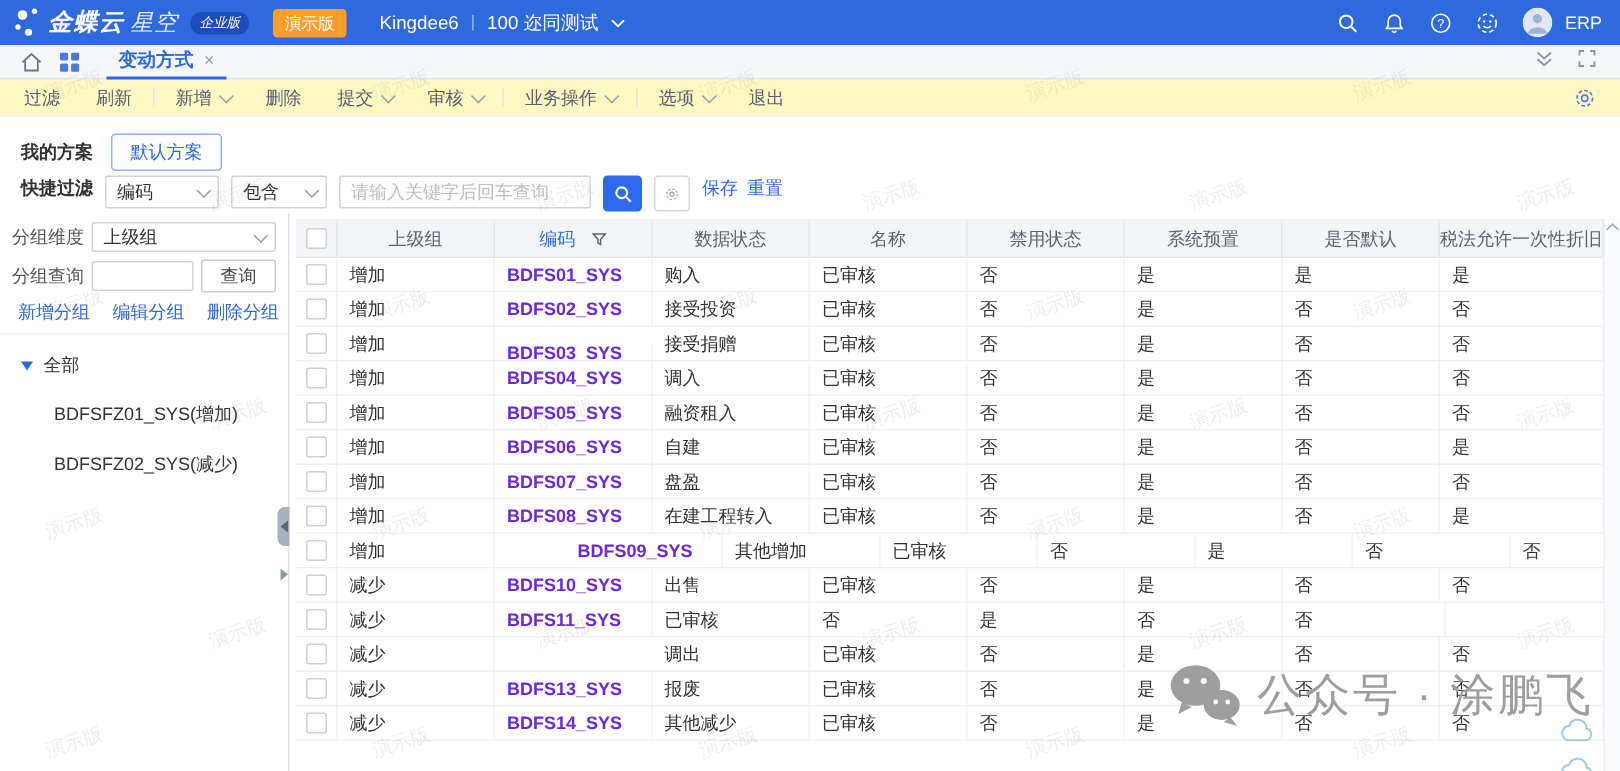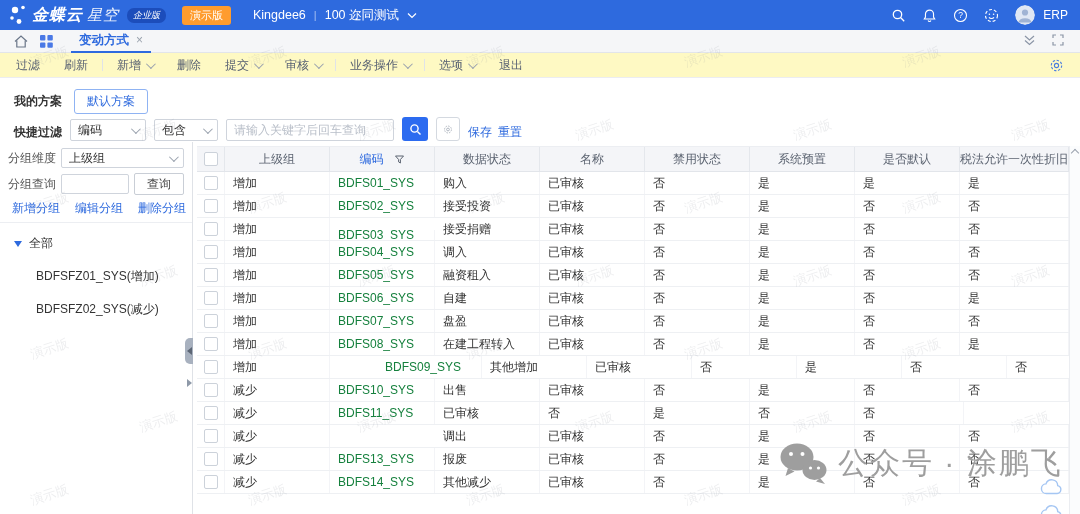--- a/index.html
+++ b/index.html
@@ -29,21 +29,21 @@
   .toolbar{position:absolute;left:0;top:53px;width:1080px;height:25px;background:#fef9c3;border-bottom:1px solid #ecedf1;display:flex;align-items:center;box-sizing:border-box;}
   #toolbar-items{display:flex;align-items:center;margin-left:4px;}
   .tb-item{display:flex;align-items:center;gap:5px;padding:0 12px;font-size:12px;color:#576072;cursor:pointer;}
   .tb-sep{width:1px;height:12px;background:#e0e3e8;margin:0 2px;}
   .chev{width:6px;height:6px;border-right:1px solid #9aa2ae;border-bottom:1px solid #9aa2ae;transform:rotate(45deg) translateY(-2px);display:inline-block;}
   .toolbar-gear{position:absolute;right:16px;top:5px;display:flex;}
   
   .scheme-row{position:absolute;left:14px;top:89px;display:flex;align-items:center;gap:12px;}
   .flabel{font-size:12px;font-weight:bold;color:#333;}
   .scheme-btn{border:1px solid #8fb3f3;color:#2e6ade;background:#fff;border-radius:3px;font-size:12px;padding:3px 12px;cursor:pointer;}
-  .quick-row{position:absolute;left:14px;top:117px;display:flex;align-items:flex-end;gap:8px;}
+  .quick-row{position:absolute;left:14px;top:117px;display:flex;align-items:flex-start;gap:8px;}
   .select{border:1px solid #cfd4dc;border-radius:2px;height:22px;display:flex;align-items:center;justify-content:space-between;padding:0 7px;font-size:12px;color:#333;background:#fff;box-sizing:border-box;cursor:pointer;}
   .sel-field{width:76px;}
   .sel-op{width:64px;}
   .kw-input{width:168px;height:22px;border:1px solid #cfd4dc;border-radius:2px;font-size:12px;padding:0 7px;box-sizing:border-box;color:#333;font-family:inherit;}
   .kw-input::placeholder{color:#b9bfc9;}
   .search-btn{width:26px;height:24px;background:#2c6bf0;border:none;border-radius:3px;display:flex;align-items:center;justify-content:center;cursor:pointer;}
   .fgear-btn{width:24px;height:24px;background:#fff;border:1px solid #d4d9e0;border-radius:3px;display:flex;align-items:center;justify-content:center;cursor:pointer;}
   .flink{font-size:12px;color:#2e6ade;cursor:pointer;}
   .flink+.flink{margin-left:-2px;}
   
@@ -63,21 +63,21 @@
   .handle1 i{width:0;height:0;border-top:4px solid transparent;border-bottom:4px solid transparent;border-right:5px solid #5c6675;}
   .handle2{position:absolute;left:185px;top:370px;width:8px;height:26px;display:flex;align-items:center;justify-content:center;cursor:pointer;z-index:5;}
   .handle2 i{width:0;height:0;border-top:4px solid transparent;border-bottom:4px solid transparent;border-left:5px solid #8e99a8;}
   
   .grid{position:absolute;left:197px;top:146px;z-index:1;}
   .thead{display:flex;height:24px;background:#f4f5f8;border-top:1px solid #eceef2;border-bottom:1px solid #e2e5ea;box-sizing:content-box;}
   .th{display:flex;align-items:center;justify-content:center;gap:10px;font-size:12px;color:#5b6370;border-right:1px solid #e4e7ec;box-sizing:border-box;cursor:pointer;}
   .th.filtered{color:#2e6ade;}
   .trow{display:flex;height:22px;border-bottom:1px solid #eef0f3;background:#fff;}
   .td{font-size:12px;color:#333;display:flex;align-items:center;padding-left:8px;box-sizing:border-box;border-right:1px solid #f3f4f7;overflow:hidden;white-space:nowrap;}
-  .td.code{color:#15803d;cursor:pointer;}
+  .td.code{color:#6d28d9;cursor:pointer;font-weight:bold;}
   .cbcell{display:flex;align-items:center;justify-content:center;padding-left:0;}
   .cb{width:12px;height:12px;border:1px solid #ccd2da;border-radius:2px;background:#fff;display:inline-block;cursor:pointer;}
   .vscroll{position:absolute;left:1069px;top:146px;width:11px;height:368px;background:#fbfcfd;border-left:1px solid #ebedf1;box-sizing:border-box;z-index:2;}
   .chev-up{position:absolute;left:2px;top:4px;width:5px;height:5px;border-left:1px solid #9aa2ad;border-top:1px solid #9aa2ad;transform:rotate(45deg);}
   
   .wm{position:absolute;color:#8a8f99;opacity:.15;font-size:13px;transform:rotate(-18deg);pointer-events:none;z-index:50;white-space:nowrap;}
   .brandwm{position:absolute;left:778px;top:441px;display:flex;align-items:center;gap:10px;color:#9e9e9e;font-size:30px;letter-spacing:2px;z-index:40;pointer-events:none;}
   .cloud-fab{position:absolute;left:1040px;display:flex;z-index:60;cursor:pointer;}
 </style>
 </head>

